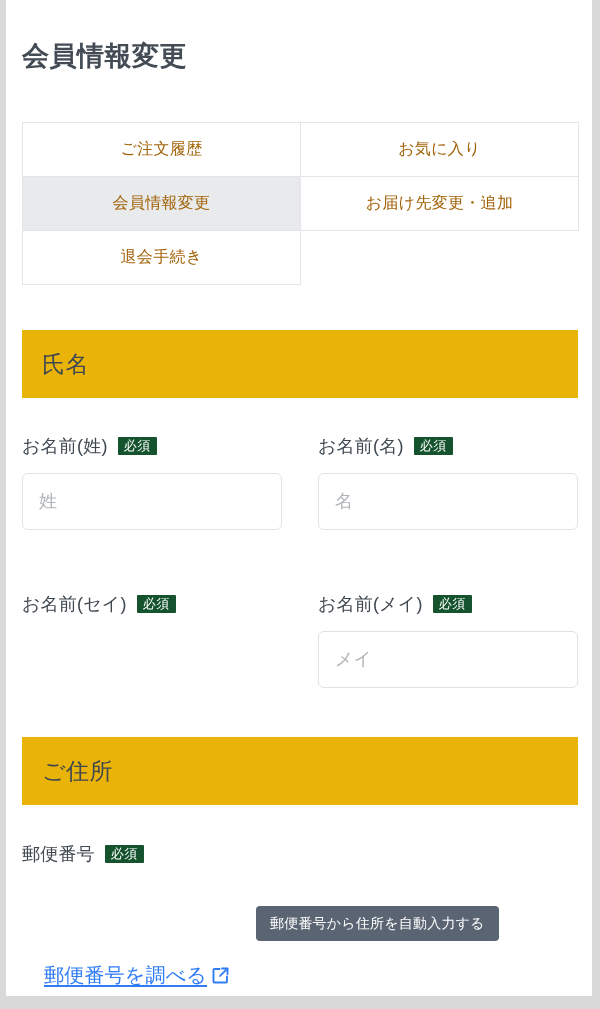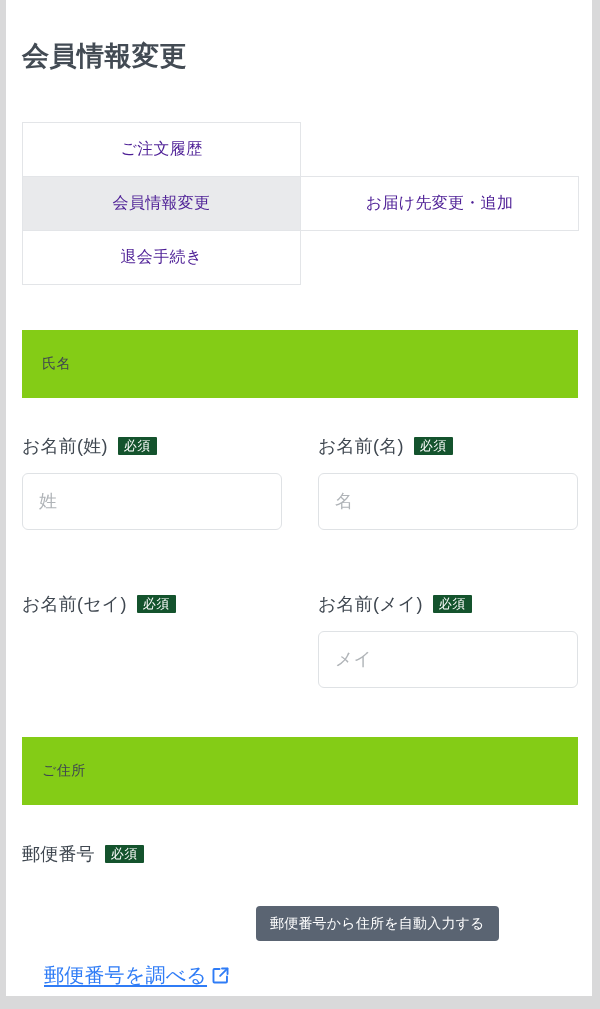--- a/index.html
+++ b/index.html
@@ -61,47 +61,47 @@
     width: 100%;
   }
   .tab-cell {
     box-sizing: border-box;
     width: 279px;
     height: 55px;
     display: flex;
     align-items: center;
     justify-content: center;
     font-size: 16px;
-    color: #4c1d95;
+    color: #a16207;
     border: 1px solid #e3e5e8;
     background: #ffffff;
     margin-right: -1px;
     margin-bottom: -1px;
     letter-spacing: 0.3px;
   }
   .tab-cell.active {
     background: #e9eaec;
   }
   .tab-cell.empty {
     border-color: transparent;
     background: transparent;
   }
 
   
   .section-head {
     position: absolute;
     left: 16px;
     width: 556px;
     height: 68px;
-    background: #84cc16;
+    background: #eab308;
     box-sizing: border-box;
     display: flex;
     align-items: center;
     padding-left: 20px;
-    font-size: 14px;
+    font-size: 23px;
     color: #3f4750;
     letter-spacing: 0.5px;
   }
   #sec-name { top: 330px; }
   #sec-addr { top: 737px; text-align: right; }
 
   
   .field-row {
     position: absolute;
     left: 16px;
@@ -206,20 +206,21 @@
 <body>
 
 <div class="page-frame">
   <div class="page">
 
     <h1 class="page-title">会員情報変更</h1>
 
     <div class="tab-grid">
       <div class="tab-row">
         <div class="tab-cell">ご注文履歴</div>
+        <div class="tab-cell">お気に入り</div>
       </div>
       <div class="tab-row">
         <div class="tab-cell active">会員情報変更</div>
         <div class="tab-cell">お届け先変更・追加</div>
       </div>
       <div class="tab-row">
         <div class="tab-cell">退会手続き</div>
         <div class="tab-cell empty"></div>
       </div>
     </div>

